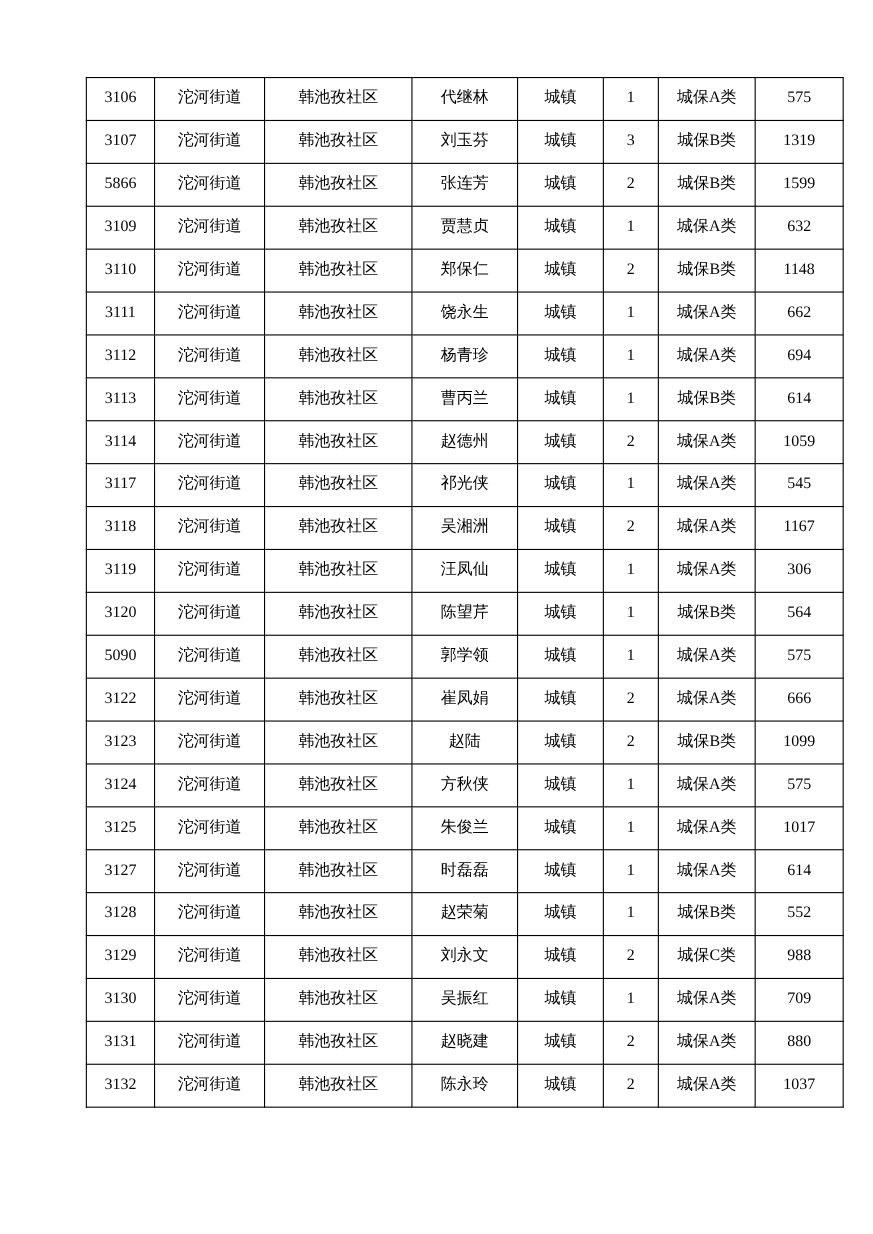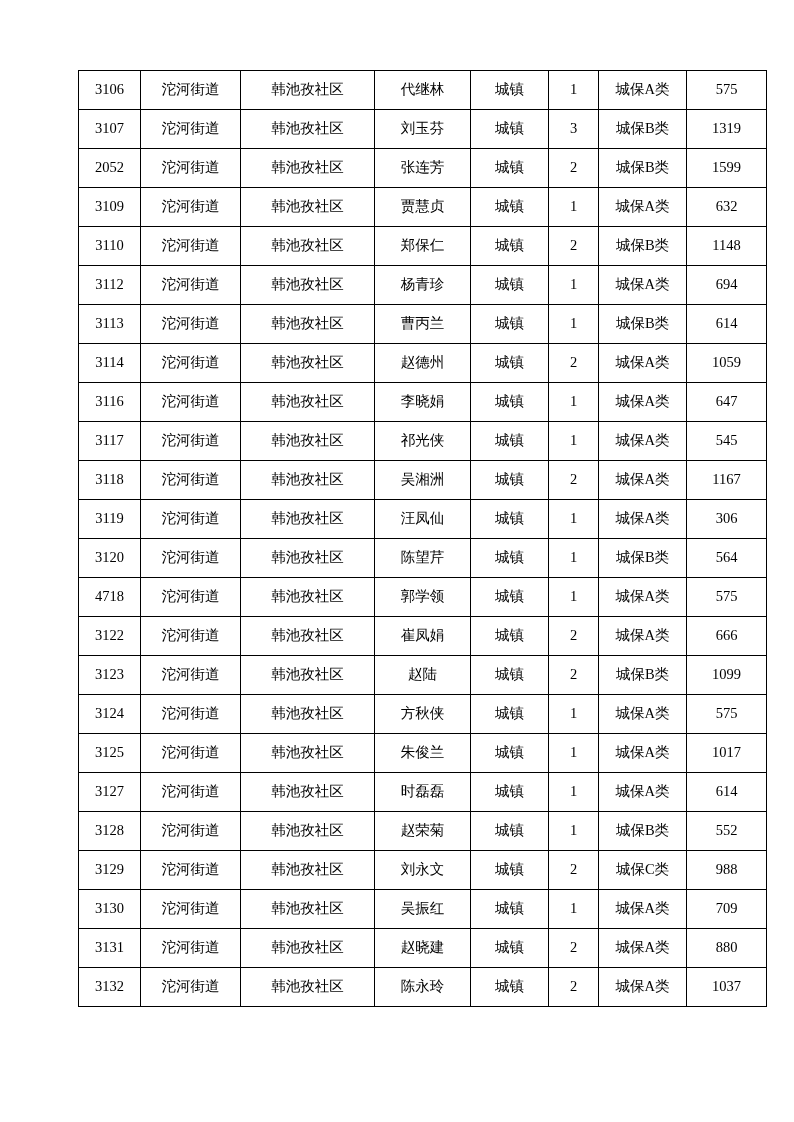--- a/index.html
+++ b/index.html
@@ -80,21 +80,21 @@
           <td class="cell-id">3107</td>
           <td class="cell-street">沱河街道</td>
           <td class="cell-community">韩池孜社区</td>
           <td class="cell-name">刘玉芬</td>
           <td class="cell-type">城镇</td>
           <td class="cell-count">3</td>
           <td class="cell-category">城保B类</td>
           <td class="cell-amount">1319</td>
         </tr>
         <tr>
-          <td class="cell-id">2052</td>
+          <td class="cell-id">5866</td>
           <td class="cell-street">沱河街道</td>
           <td class="cell-community">韩池孜社区</td>
           <td class="cell-name">张连芳</td>
           <td class="cell-type">城镇</td>
           <td class="cell-count">2</td>
           <td class="cell-category">城保B类</td>
           <td class="cell-amount">1599</td>
         </tr>
         <tr>
           <td class="cell-id">3109</td>
@@ -110,20 +110,30 @@
           <td class="cell-id">3110</td>
           <td class="cell-street">沱河街道</td>
           <td class="cell-community">韩池孜社区</td>
           <td class="cell-name">郑保仁</td>
           <td class="cell-type">城镇</td>
           <td class="cell-count">2</td>
           <td class="cell-category">城保B类</td>
           <td class="cell-amount">1148</td>
         </tr>
         <tr>
+          <td class="cell-id">3111</td>
+          <td class="cell-street">沱河街道</td>
+          <td class="cell-community">韩池孜社区</td>
+          <td class="cell-name">饶永生</td>
+          <td class="cell-type">城镇</td>
+          <td class="cell-count">1</td>
+          <td class="cell-category">城保A类</td>
+          <td class="cell-amount">662</td>
+        </tr>
+        <tr>
           <td class="cell-id">3112</td>
           <td class="cell-street">沱河街道</td>
           <td class="cell-community">韩池孜社区</td>
           <td class="cell-name">杨青珍</td>
           <td class="cell-type">城镇</td>
           <td class="cell-count">1</td>
           <td class="cell-category">城保A类</td>
           <td class="cell-amount">694</td>
         </tr>
         <tr>
@@ -140,30 +150,20 @@
           <td class="cell-id">3114</td>
           <td class="cell-street">沱河街道</td>
           <td class="cell-community">韩池孜社区</td>
           <td class="cell-name">赵德州</td>
           <td class="cell-type">城镇</td>
           <td class="cell-count">2</td>
           <td class="cell-category">城保A类</td>
           <td class="cell-amount">1059</td>
         </tr>
         <tr>
-          <td class="cell-id">3116</td>
-          <td class="cell-street">沱河街道</td>
-          <td class="cell-community">韩池孜社区</td>
-          <td class="cell-name">李晓娟</td>
-          <td class="cell-type">城镇</td>
-          <td class="cell-count">1</td>
-          <td class="cell-category">城保A类</td>
-          <td class="cell-amount">647</td>
-        </tr>
-        <tr>
           <td class="cell-id">3117</td>
           <td class="cell-street">沱河街道</td>
           <td class="cell-community">韩池孜社区</td>
           <td class="cell-name">祁光侠</td>
           <td class="cell-type">城镇</td>
           <td class="cell-count">1</td>
           <td class="cell-category">城保A类</td>
           <td class="cell-amount">545</td>
         </tr>
         <tr>
@@ -190,21 +190,21 @@
           <td class="cell-id">3120</td>
           <td class="cell-street">沱河街道</td>
           <td class="cell-community">韩池孜社区</td>
           <td class="cell-name">陈望芹</td>
           <td class="cell-type">城镇</td>
           <td class="cell-count">1</td>
           <td class="cell-category">城保B类</td>
           <td class="cell-amount">564</td>
         </tr>
         <tr>
-          <td class="cell-id">4718</td>
+          <td class="cell-id">5090</td>
           <td class="cell-street">沱河街道</td>
           <td class="cell-community">韩池孜社区</td>
           <td class="cell-name">郭学领</td>
           <td class="cell-type">城镇</td>
           <td class="cell-count">1</td>
           <td class="cell-category">城保A类</td>
           <td class="cell-amount">575</td>
         </tr>
         <tr>
           <td class="cell-id">3122</td>

